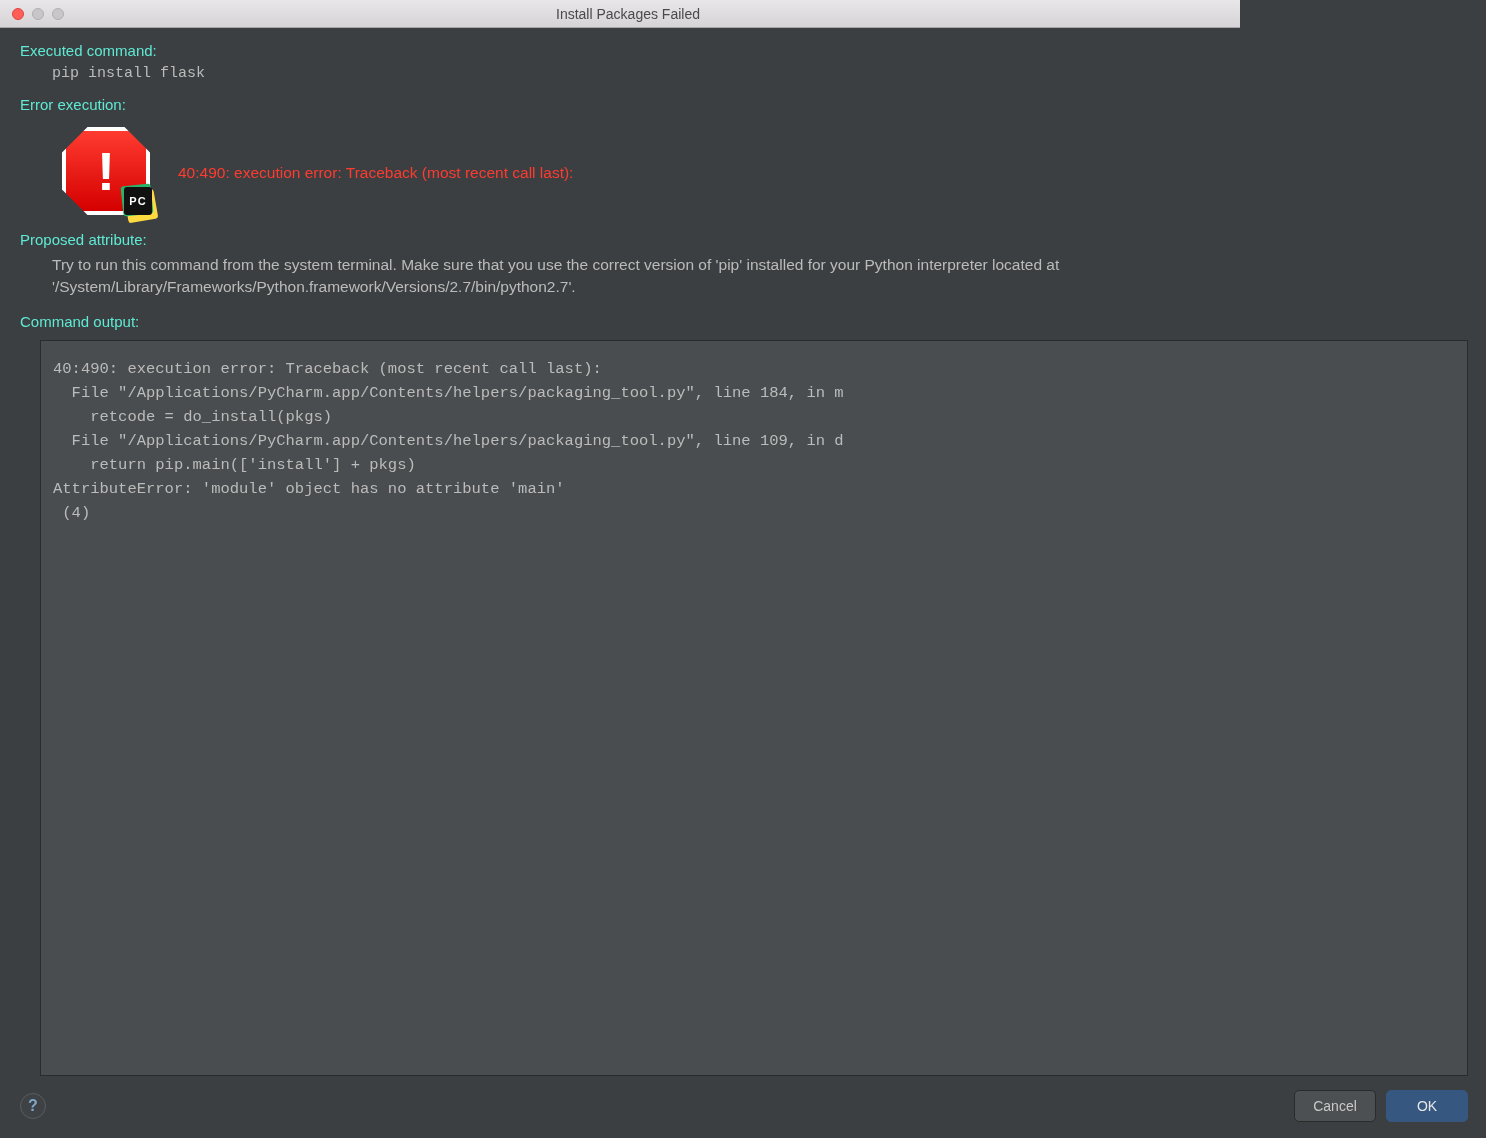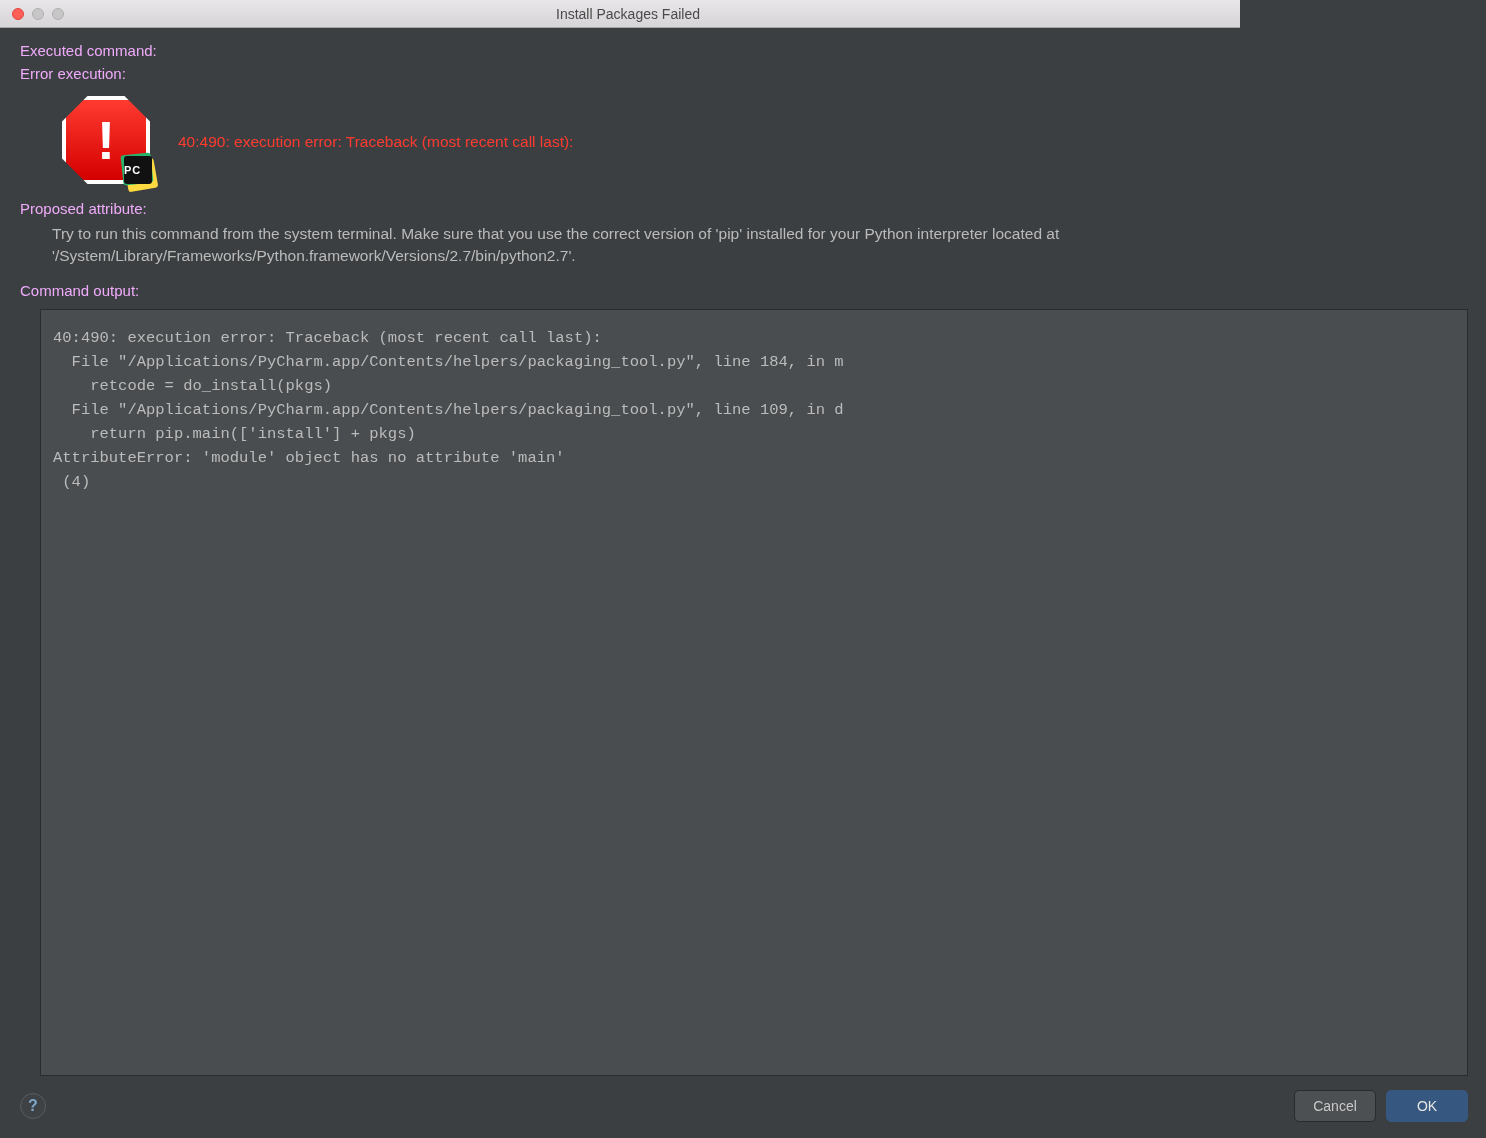--- a/index.html
+++ b/index.html
@@ -27,21 +27,21 @@
     .tl.gray2 { background: #c7c7c7; border: 0.5px solid #b0b0b0; }
     .title {
       position: absolute; left: 16px; right: 0; text-align: center;
       color: #4a4a4a; font-size: 14px;
     }
     .content {
       padding: 14px 18px 16px 20px;
       position: absolute; top: 28px; bottom: 0; left: 0; right: 0;
       display: flex; flex-direction: column;
     }
-    .label { font-size: 15px; color: #f0abfc; margin-bottom: 6px; }
+    .label { font-size: 15px; color: #5eead4; margin-bottom: 6px; }
     .indent { padding-left: 32px; }
     .mono {
       font-family: Menlo, Consolas, "Courier New", monospace;
       font-size: 15px; color: #bbbbbb;
     }
     .cmd { margin-bottom: 14px; }
     .error-block {
       display: flex; align-items: center; gap: 24px;
       margin: 8px 0 12px 42px;
     }
@@ -58,21 +58,21 @@
     .octagon span {
       color: #fff; font-size: 54px; font-weight: bold; font-family: Arial, sans-serif;
     }
     .pc-badge {
       position: absolute; bottom: -6px; right: -8px;
       width: 40px; height: 40px;
       border-radius: 8px;
     }
     .pc-badge .y { position:absolute; left:4px; top:6px; width:30px; height:30px; background:#ffd940; transform:rotate(-10deg); border-radius:3px;}
     .pc-badge .g { position:absolute; left:0; top:0; width:30px; height:30px; background:#28b36b; transform:rotate(-6deg); border-radius:3px;}
-    .pc-badge .k { position:absolute; left:2px; top:2px; width:28px; height:28px; background:#111; border-radius:3px; display:flex; align-items:center; justify-content:flex-start;}
+    .pc-badge .k { position:absolute; left:2px; top:2px; width:28px; height:28px; background:#111; border-radius:3px; display:flex; align-items:center; justify-content:center;}
     .pc-badge .k span { color:#fff; font-size:11px; font-weight:bold; letter-spacing:1px;}
     .error-text { color: #ff3b30; font-weight: 500; font-size: 15.5px; }
     .solution-text { font-size: 15.5px; line-height: 1.45; color: #bbbbbb; margin-bottom: 14px; }
     .output-box {
       flex: 1;
       background: #4a4d4f;
       border: 1px solid #2b2b2b;
       padding: 16px 12px;
       font-family: Menlo, Consolas, "Courier New", monospace;
       font-size: 15.5px;
@@ -116,20 +116,21 @@
     <div class="tl red"></div>
     <div class="tl gray1"></div>
     <div class="tl gray2"></div>
   </div>
   <div class="title">Install Packages Failed</div>
 </div>
 
 <div class="content">
 
   <div class="label">Executed command:</div>
+  <div class="indent mono cmd">pip install flask</div>
 
   <div class="label">Error execution:</div>
   <div class="error-block">
     <div class="error-icon">
       <div class="octagon">
         <span>!</span>
       </div>
       <div class="pc-badge">
         <div class="y"></div>
           <div class="g"></div>

